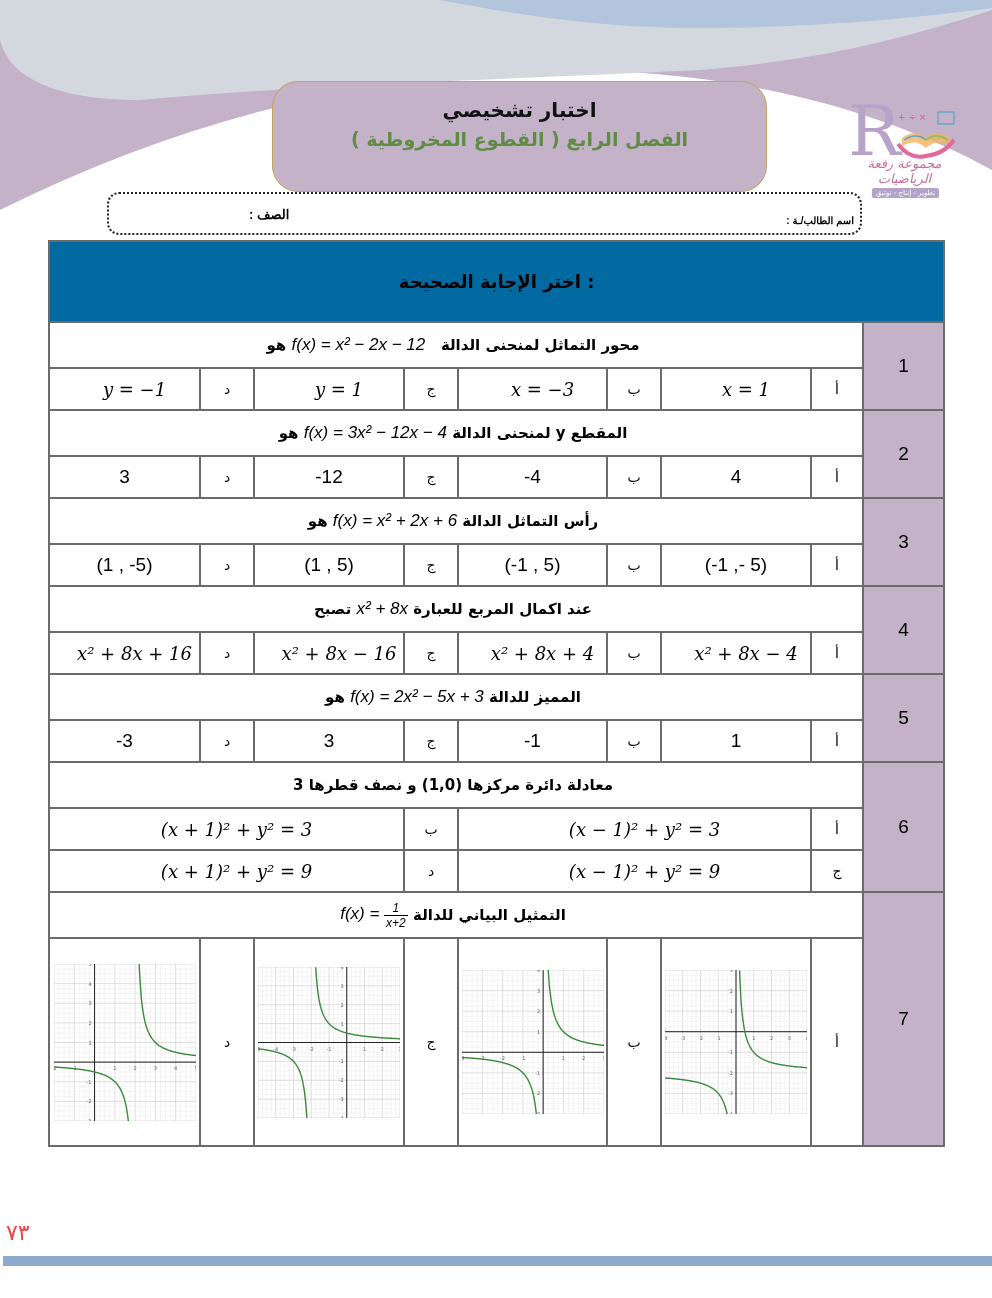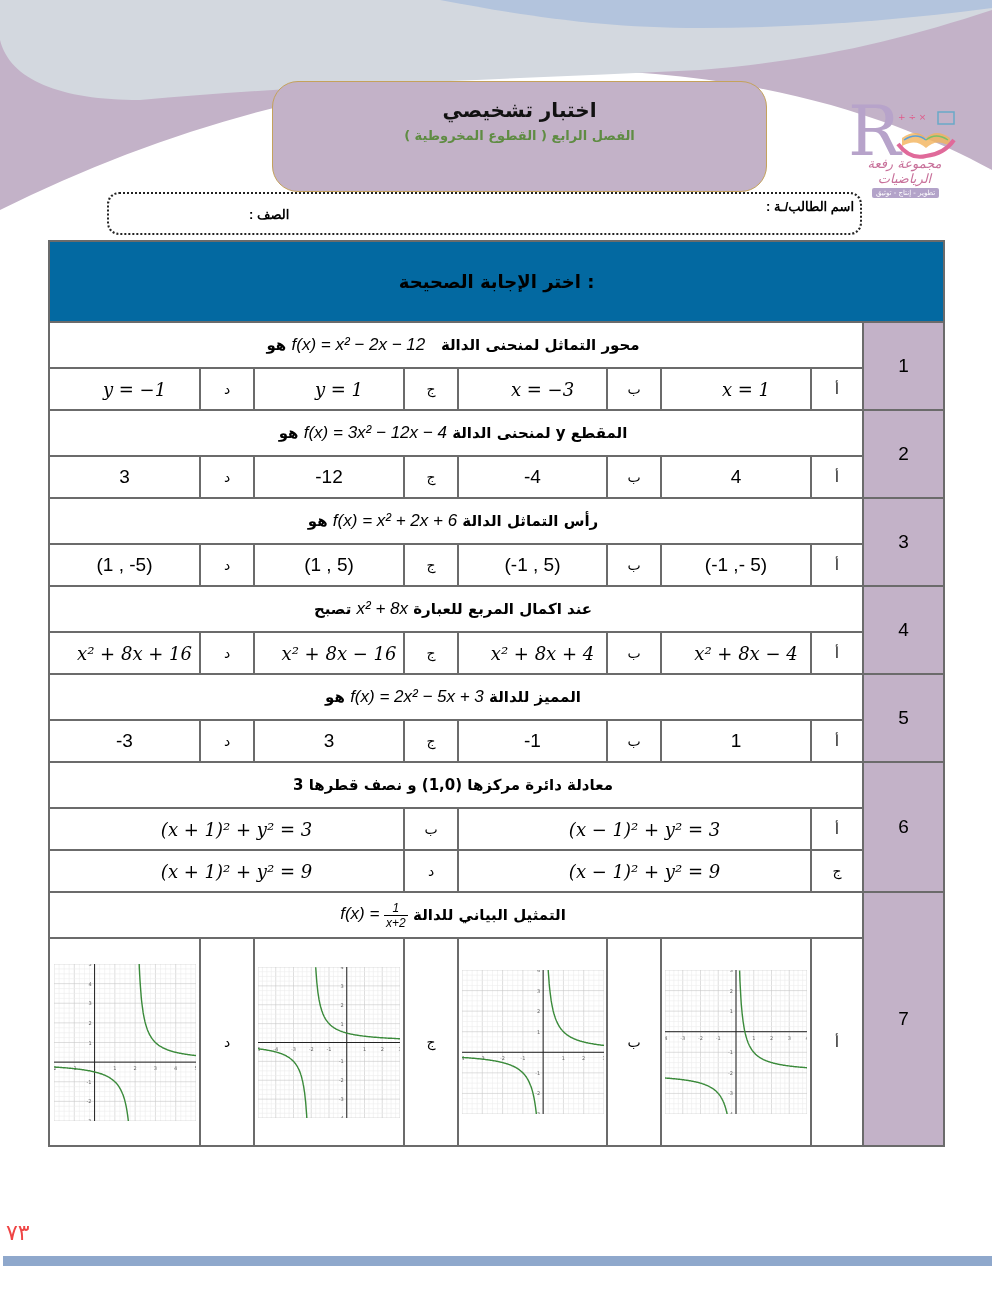--- a/index.html
+++ b/index.html
@@ -7,33 +7,33 @@
   body { position: relative; font-family: "DejaVu Sans", sans-serif; color: #000; }
 
   .bg-deco { position: absolute; left: 0; top: 0; width: 992px; height: 240px; z-index: 0; }
 
   .title-box {
     position: absolute; left: 272px; top: 81px; width: 495px; height: 111px;
     background: #c3b2c8; border: 1.5px solid #c4a25c; border-radius: 26px;
     text-align: center; z-index: 2;
   }
   .title-main { font-family: "DejaVu Sans", sans-serif; font-weight: bold; font-size: 20px; margin-top: 16px; color: #111; }
-  .title-sub { font-family: "DejaVu Sans", sans-serif; font-weight: bold; font-size: 13px; color: #5f8c43; margin-top: 6px; }
+  .title-sub { font-family: "DejaVu Sans", sans-serif; font-weight: bold; font-size: 19px; color: #5f8c43; margin-top: 6px; }
 
   .logo { position: absolute; left: 842px; top: 96px; width: 130px; height: 112px; z-index: 2; }
   .logo-R { position: absolute; left: 6px; top: 0; font-family: "DejaVu Serif", serif; font-size: 70px; color: #b7a3ca; line-height: 70px; }
   .logo-book { position: absolute; left: 52px; top: 14px; width: 64px; height: 50px; }
   .logo-text { position: absolute; left: 0; top: 60px; width: 125px; text-align: center; font-family: "DejaVu Serif", serif; font-size: 13px; color: #c8709a; font-style: italic; }
   .logo-tag { position: absolute; left: 30px; top: 92px; padding: 1px 4px; background: #b3a3c9; color: #fff; font-size: 7px; border-radius: 2px; }
 
   .student-box {
     position: absolute; left: 107px; top: 192px; width: 755px; height: 43px;
     border: 2.5px dotted #222; border-radius: 12px; z-index: 2;
   }
-  .student-name { position: absolute; right: 6px; top: 5px; font-family: "Liberation Sans", sans-serif; font-weight: bold; font-size: 13px; direction: rtl; }
+  .student-name { position: absolute; right: 6px; top: 21px; font-family: "Liberation Sans", sans-serif; font-weight: bold; font-size: 10px; direction: rtl; }
   .student-class { position: absolute; left: 140px; top: 13px; font-family: "Liberation Sans", sans-serif; font-weight: bold; font-size: 13px; direction: rtl; }
 
   table.quiz {
     position: absolute; left: 48px; top: 240px; width: 895px;
     border-collapse: collapse; table-layout: fixed; z-index: 2;
   }
   table.quiz td { border: 2px solid #6b6b6b; text-align: center; vertical-align: middle; }
   .hdr td { background: #0369a1; height: 81px; }
   .hdr-text { font-family: "DejaVu Sans", sans-serif; font-weight: bold; font-size: 18px; direction: rtl; }
   td.num { background: #c3b2c8; font-family: "Liberation Sans", sans-serif; font-size: 19px; }

